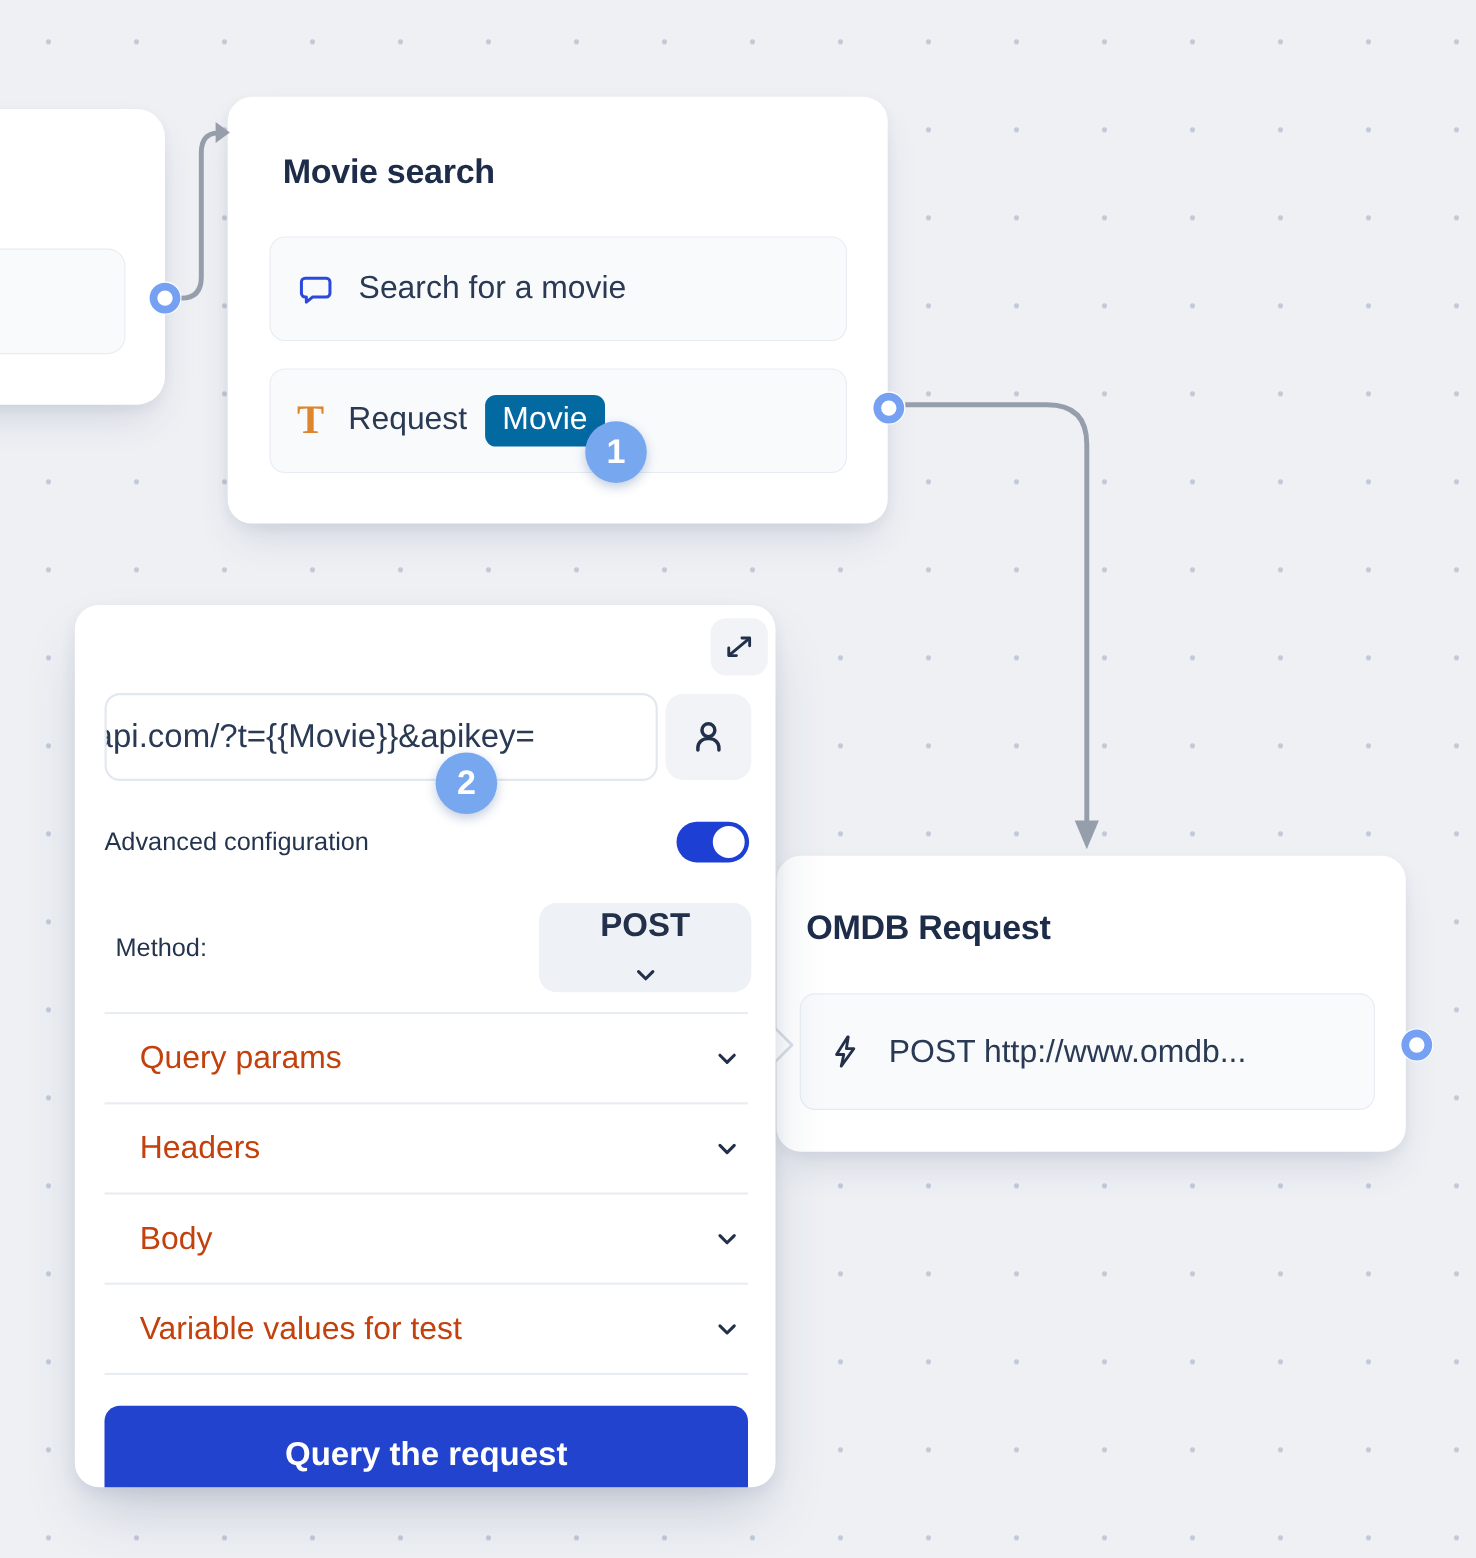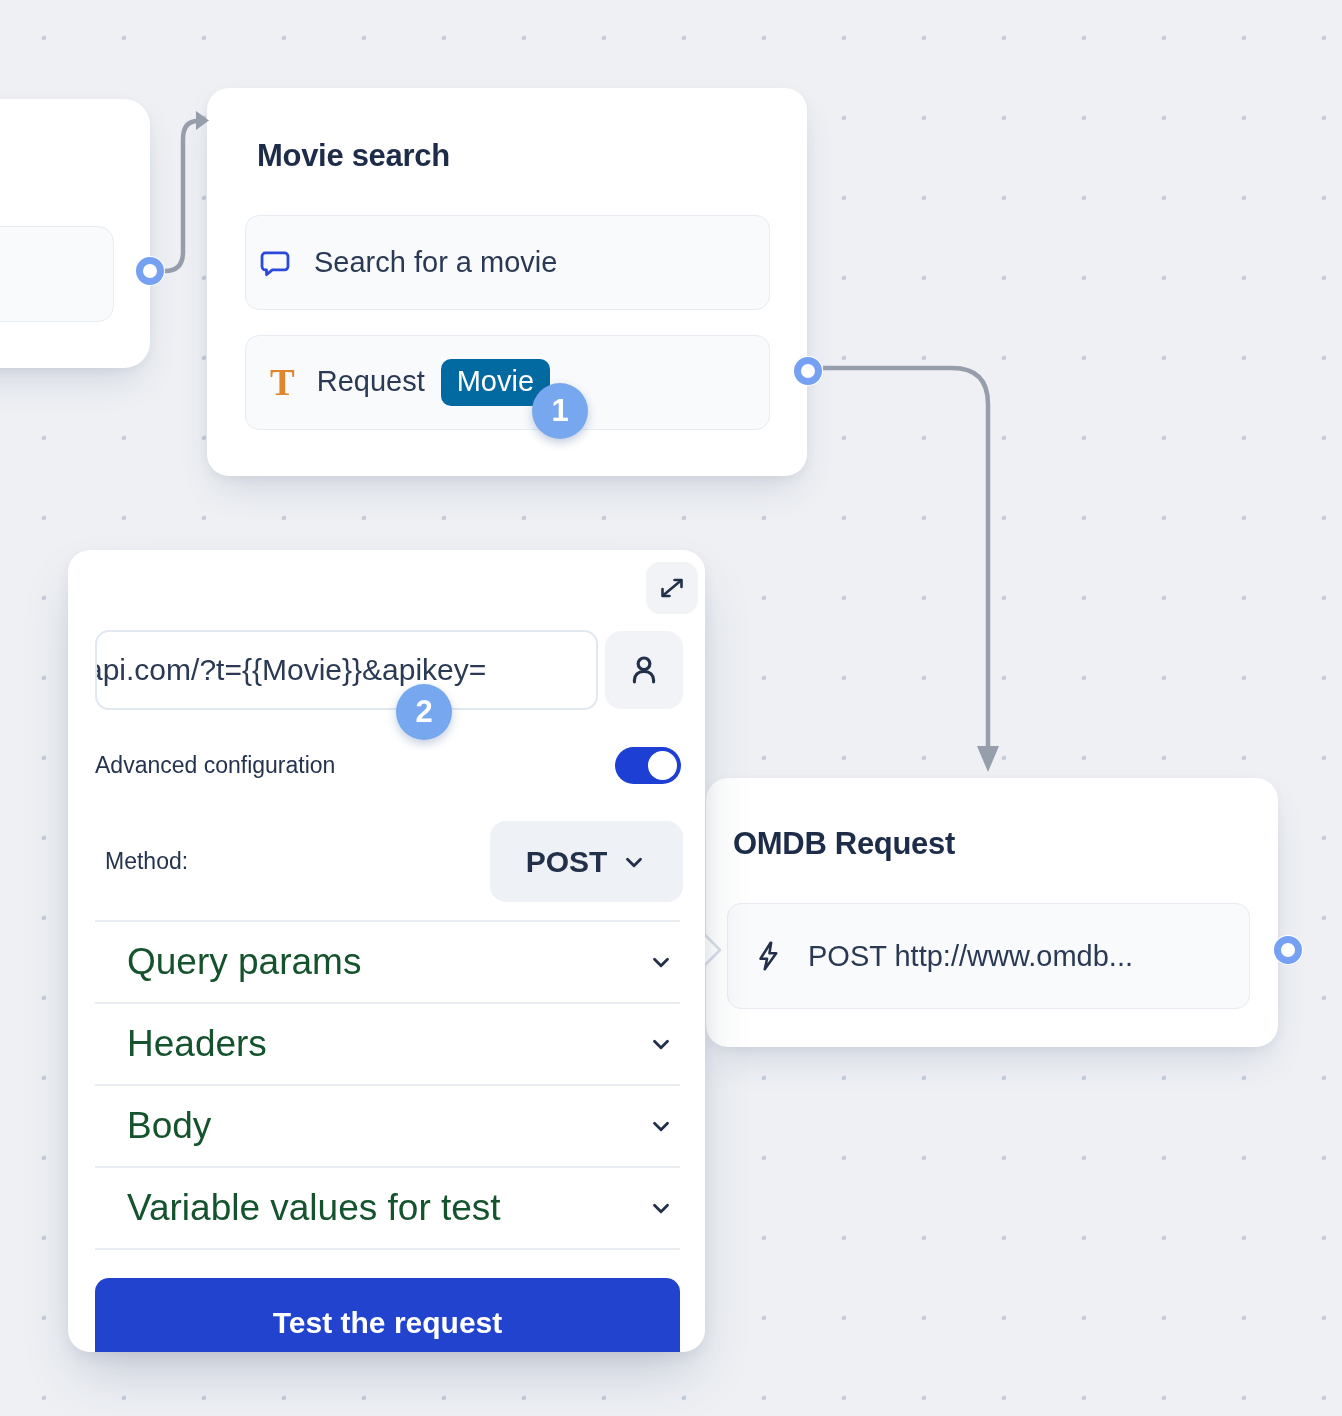--- a/index.html
+++ b/index.html
@@ -63,48 +63,48 @@
   #toggle{
     position:absolute;left:547px;top:197px;width:66px;height:37px;border-radius:19px;
     background:#1d3fd4;cursor:pointer;
   }
   #toggle .knob{
     position:absolute;right:4px;top:4px;width:29px;height:29px;border-radius:50%;background:#fff;
   }
   #method-select{
     position:absolute;left:422px;top:271px;width:193px;height:81px;border-radius:16px;
     background:#eef1f5;border:none;display:flex;align-items:center;justify-content:center;
-    gap:14px;cursor:pointer;
+    gap:14px;cursor:pointer;flex-direction:column;
   }
   #method-select .method-value{font-size:30px;font-weight:600;color:#22304a;}
   #sections{position:absolute;left:27px;top:370px;width:585px;}
   .section-row{
     height:82px;display:flex;align-items:center;justify-content:space-between;
     border-top:2px solid #e9edf2;padding:0 6px 0 32px;box-sizing:border-box;cursor:pointer;
   }
-  .section-row .label{font-size:37px;color:#14532d;}
+  .section-row .label{font-size:29px;color:#c2410c;}
   #sections .end-divider{border-top:2px solid #e9edf2;height:0;}
   #test-btn{
     position:absolute;left:27px;top:728px;width:585px;height:90px;
     background:#2143cd;color:#fff;border:none;border-radius:14px 14px 10px 10px;
     font-size:30px;font-weight:700;font-family:inherit;cursor:pointer;
   }
   svg.ic{display:block;}
 </style>
 </head>
 <body>
 
 <div class="card" style="left:-72px;top:99px;width:222px;height:269px;border-radius:26px;">
   <div class="node-item" style="left:32px;top:127px;width:154px;height:96px;border-radius:16px;"></div>
 </div>
 
 <div class="card" style="left:207px;top:88px;width:600px;height:388px;">
   <div class="node-title" style="left:50px;top:50px;">Movie search</div>
 
-  <div class="node-item" style="left:38px;top:127px;width:525px;height:95px;padding-left:12px;">
+  <div class="node-item" style="left:38px;top:127px;width:525px;height:95px;">
     <span>
       <svg class="ic" width="34" height="34" viewBox="0 0 32 32" fill="none" stroke="#2b49dd" stroke-width="2.6" stroke-linejoin="round">
         <path d="M7 6.5h18c1.8 0 3.2 1.4 3.2 3.2v9.6c0 1.8-1.4 3.2-3.2 3.2H13.5L8 27v-4.5H7c-1.8 0-3.2-1.4-3.2-3.2V9.7C3.8 7.9 5.2 6.5 7 6.5z"></path>
       </svg>
     </span>
     <span class="label">Search for a movie</span>
   </div>
 
   <div class="node-item" style="left:38px;top:247px;width:525px;height:95px;">
     <span class="t-glyph">T</span>
@@ -224,16 +224,16 @@
       <span class="label">Variable values for test</span>
       <span>
         <svg class="ic" width="26" height="26" viewBox="0 0 24 24" fill="none" stroke="#22304a" stroke-width="2.6" stroke-linecap="round" stroke-linejoin="round">
             <polyline points="6,9.5 12,15.5 18,9.5"></polyline>
           </svg>
       </span>
     </div>
     <div class="end-divider"></div>
   </div>
 
-  <button id="test-btn">Test the request</button>
+  <button id="test-btn">Query the request</button>
 </div>
 
 <div class="step-badge" style="left:396px;top:684px;">2</div>
 
 </body></html>

